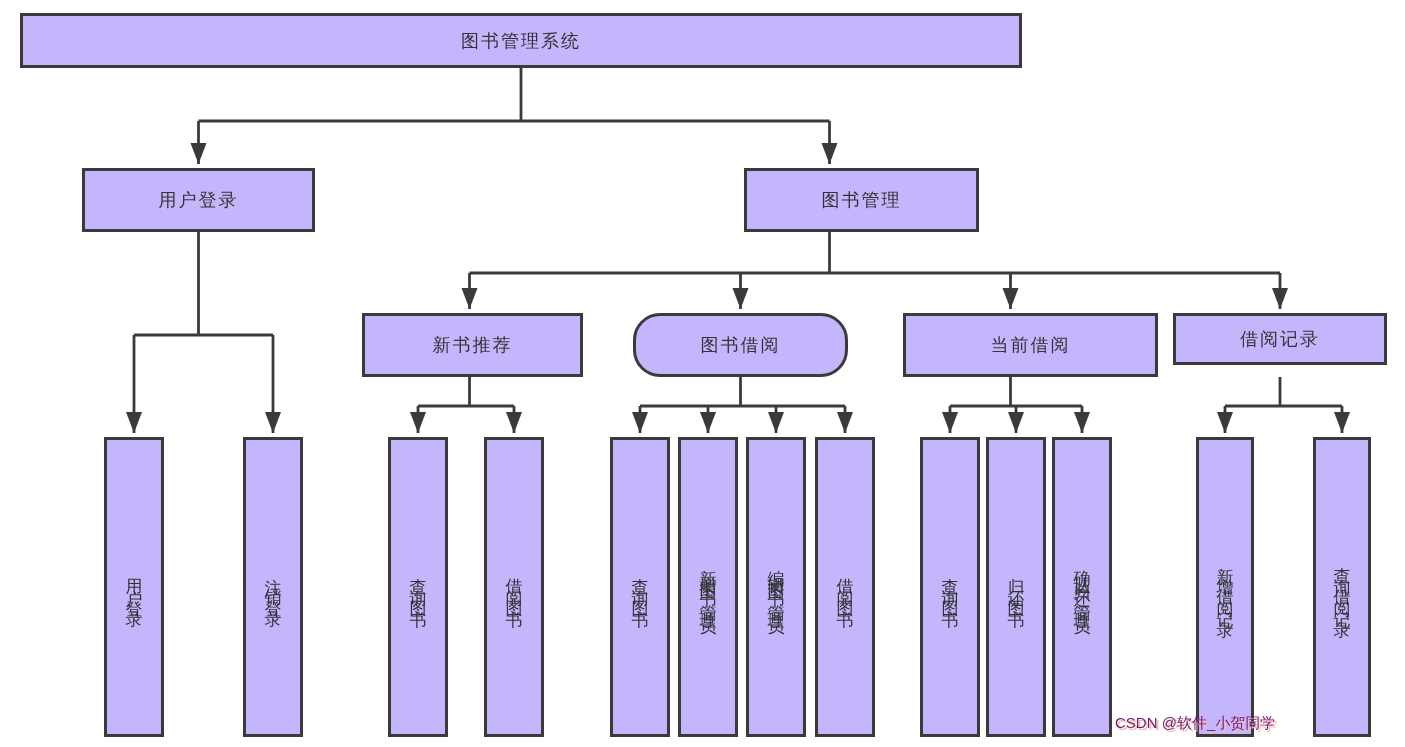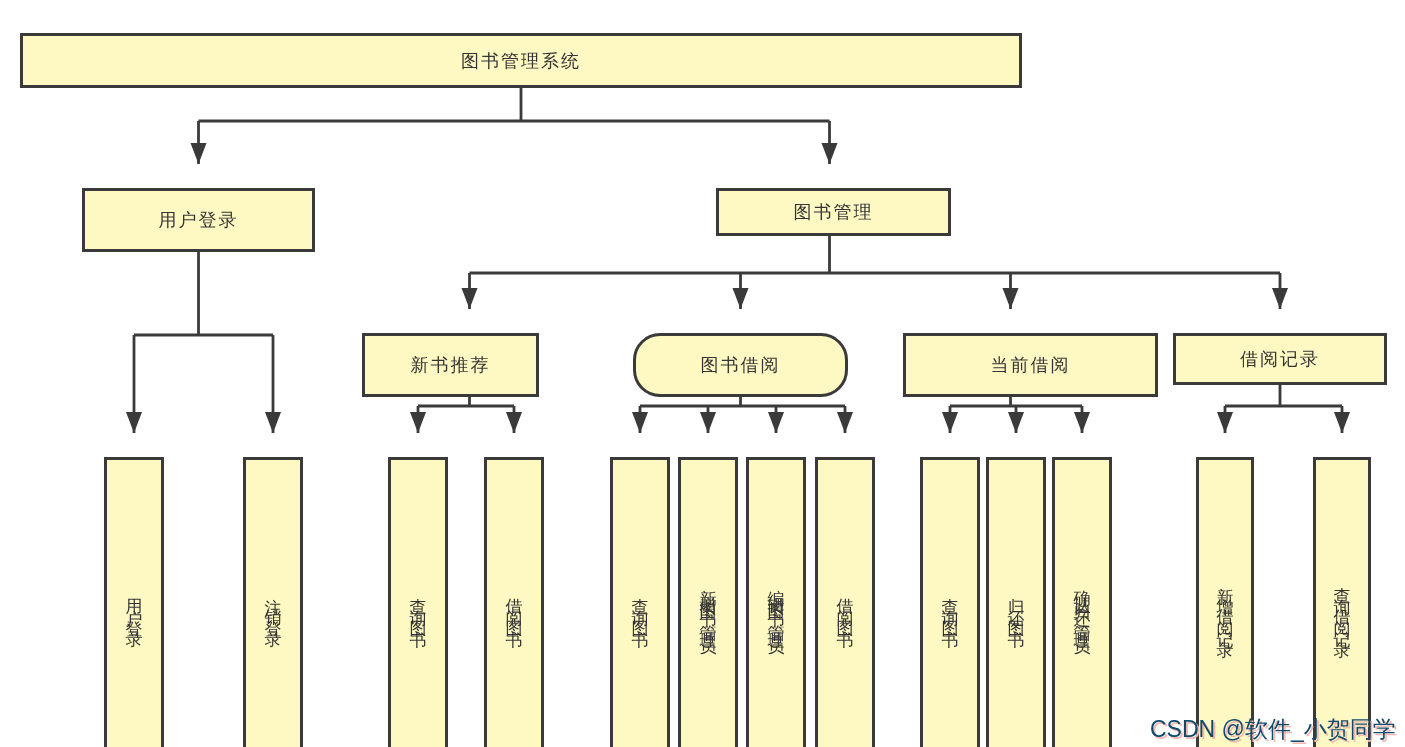--- a/index.html
+++ b/index.html
@@ -20,46 +20,45 @@
     left: 0;
     top: 0;
     width: 1405px;
     height: 747px;
     pointer-events: none;
   }
   .box {
     position: absolute;
     box-sizing: border-box;
     border: 3px solid #3a3a3a;
-    background: #fef9c3;
+    background: #c4b5fd;
     display: flex;
     align-items: center;
     justify-content: center;
     color: #333333;
-    margin-top: 20px;
   }
   .hlabel {
     font-size: 18px;
     letter-spacing: 2px;
     white-space: nowrap;
   }
   .vlabel {
     writing-mode: vertical-rl;
     text-orientation: mixed;
     font-size: 17px;
     line-height: 1;
     letter-spacing: 11px;
     white-space: nowrap;
   }
   .watermark {
     position: absolute;
-    left: 1150px;
+    left: 1115px;
     top: 714px;
-    font-size: 23px;
-    color: #0c4a6e;
+    font-size: 15px;
+    color: #701a75;
     text-shadow: 2px 2px 0 #f6b7ad;
     white-space: nowrap;
     z-index: 5;
   }
 </style>
 </head>
 <body>
 
 <div class="stage">
 
@@ -113,25 +112,25 @@
     </g>
   </svg>
 
   <div class="box" style="left:20px; top:13px; width:1002px; height:55px;">
     <span class="hlabel">图书管理系统</span>
   </div>
 
   <div class="box" style="left:82px; top:168px; width:233px; height:64px;">
     <span class="hlabel">用户登录</span>
   </div>
-  <div class="box" style="left:716px; top:168px; width:235px; height:48px;">
+  <div class="box" style="left:744px; top:168px; width:235px; height:64px;">
     <span class="hlabel">图书管理</span>
   </div>
 
-  <div class="box" style="left:362px; top:313px; width:177px; height:64px;">
+  <div class="box" style="left:362px; top:313px; width:221px; height:64px;">
     <span class="hlabel">新书推荐</span>
   </div>
   <div class="box" style="left:633px; top:313px; width:215px; height:64px;border-radius:27px;">
     <span class="hlabel">图书借阅</span>
   </div>
   <div class="box" style="left:903px; top:313px; width:255px; height:64px;">
     <span class="hlabel">当前借阅</span>
   </div>
   <div class="box" style="left:1173px; top:313px; width:214px; height:52px;">
     <span class="hlabel">借阅记录</span>

